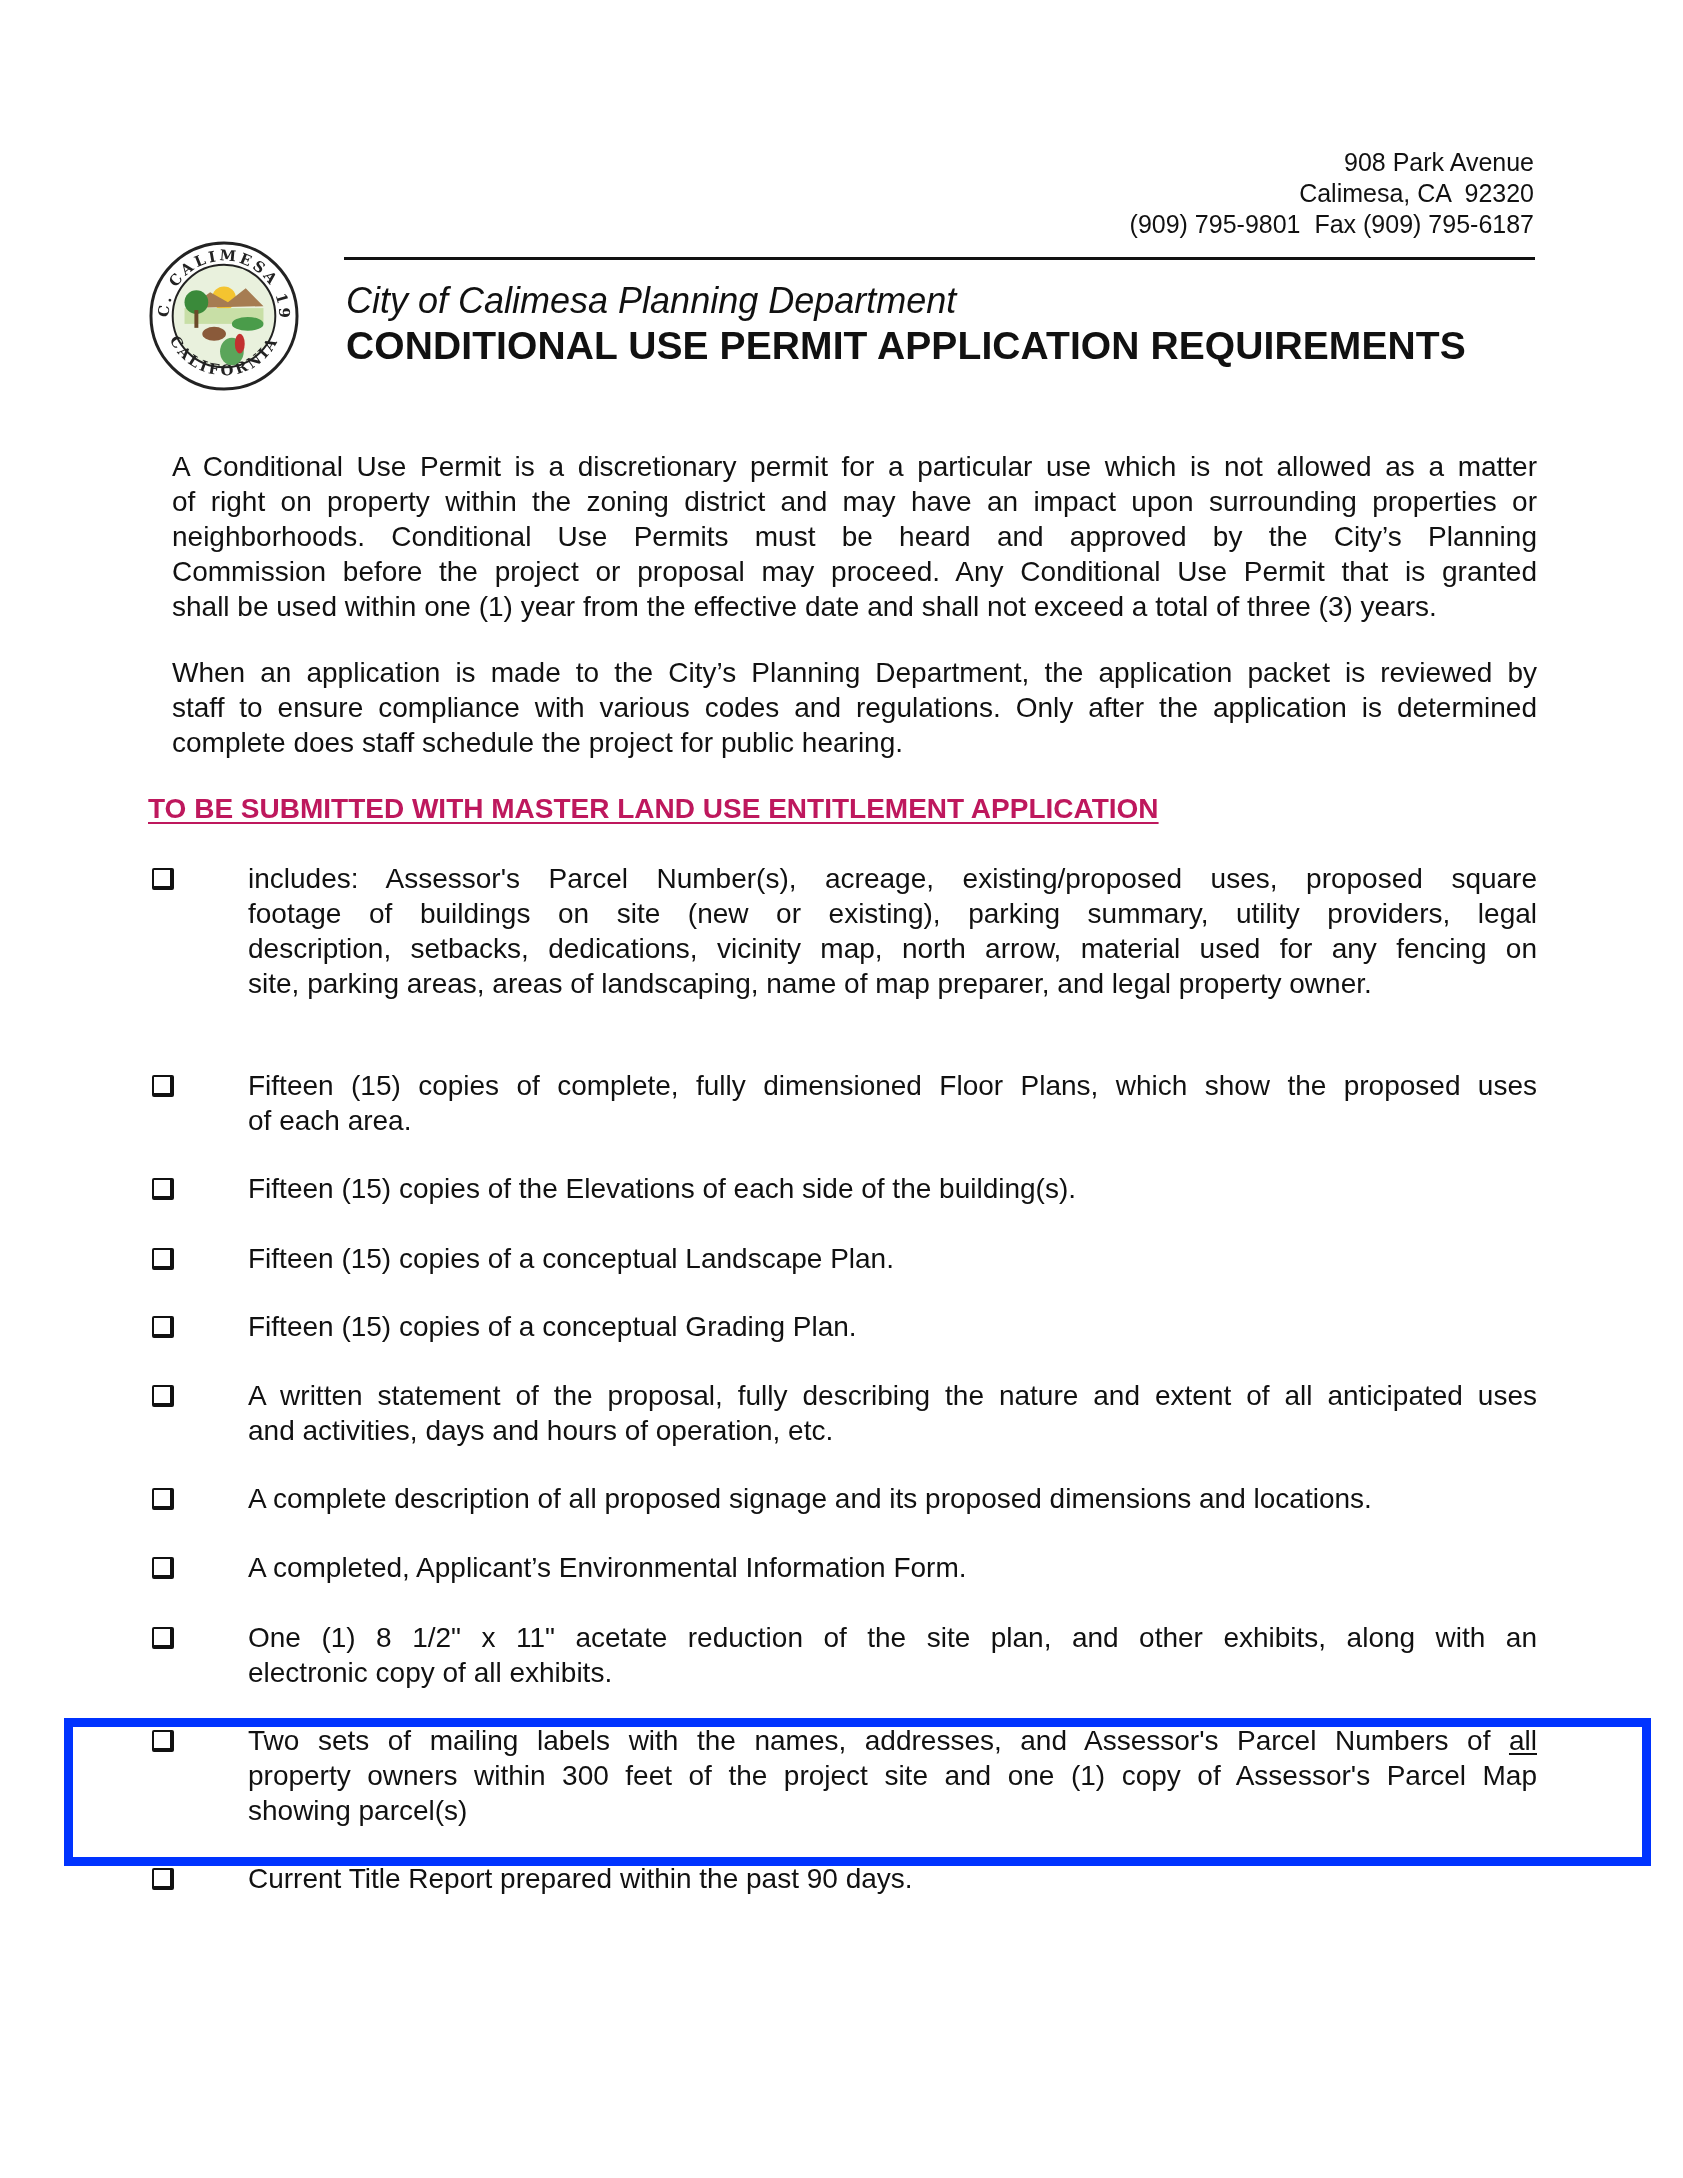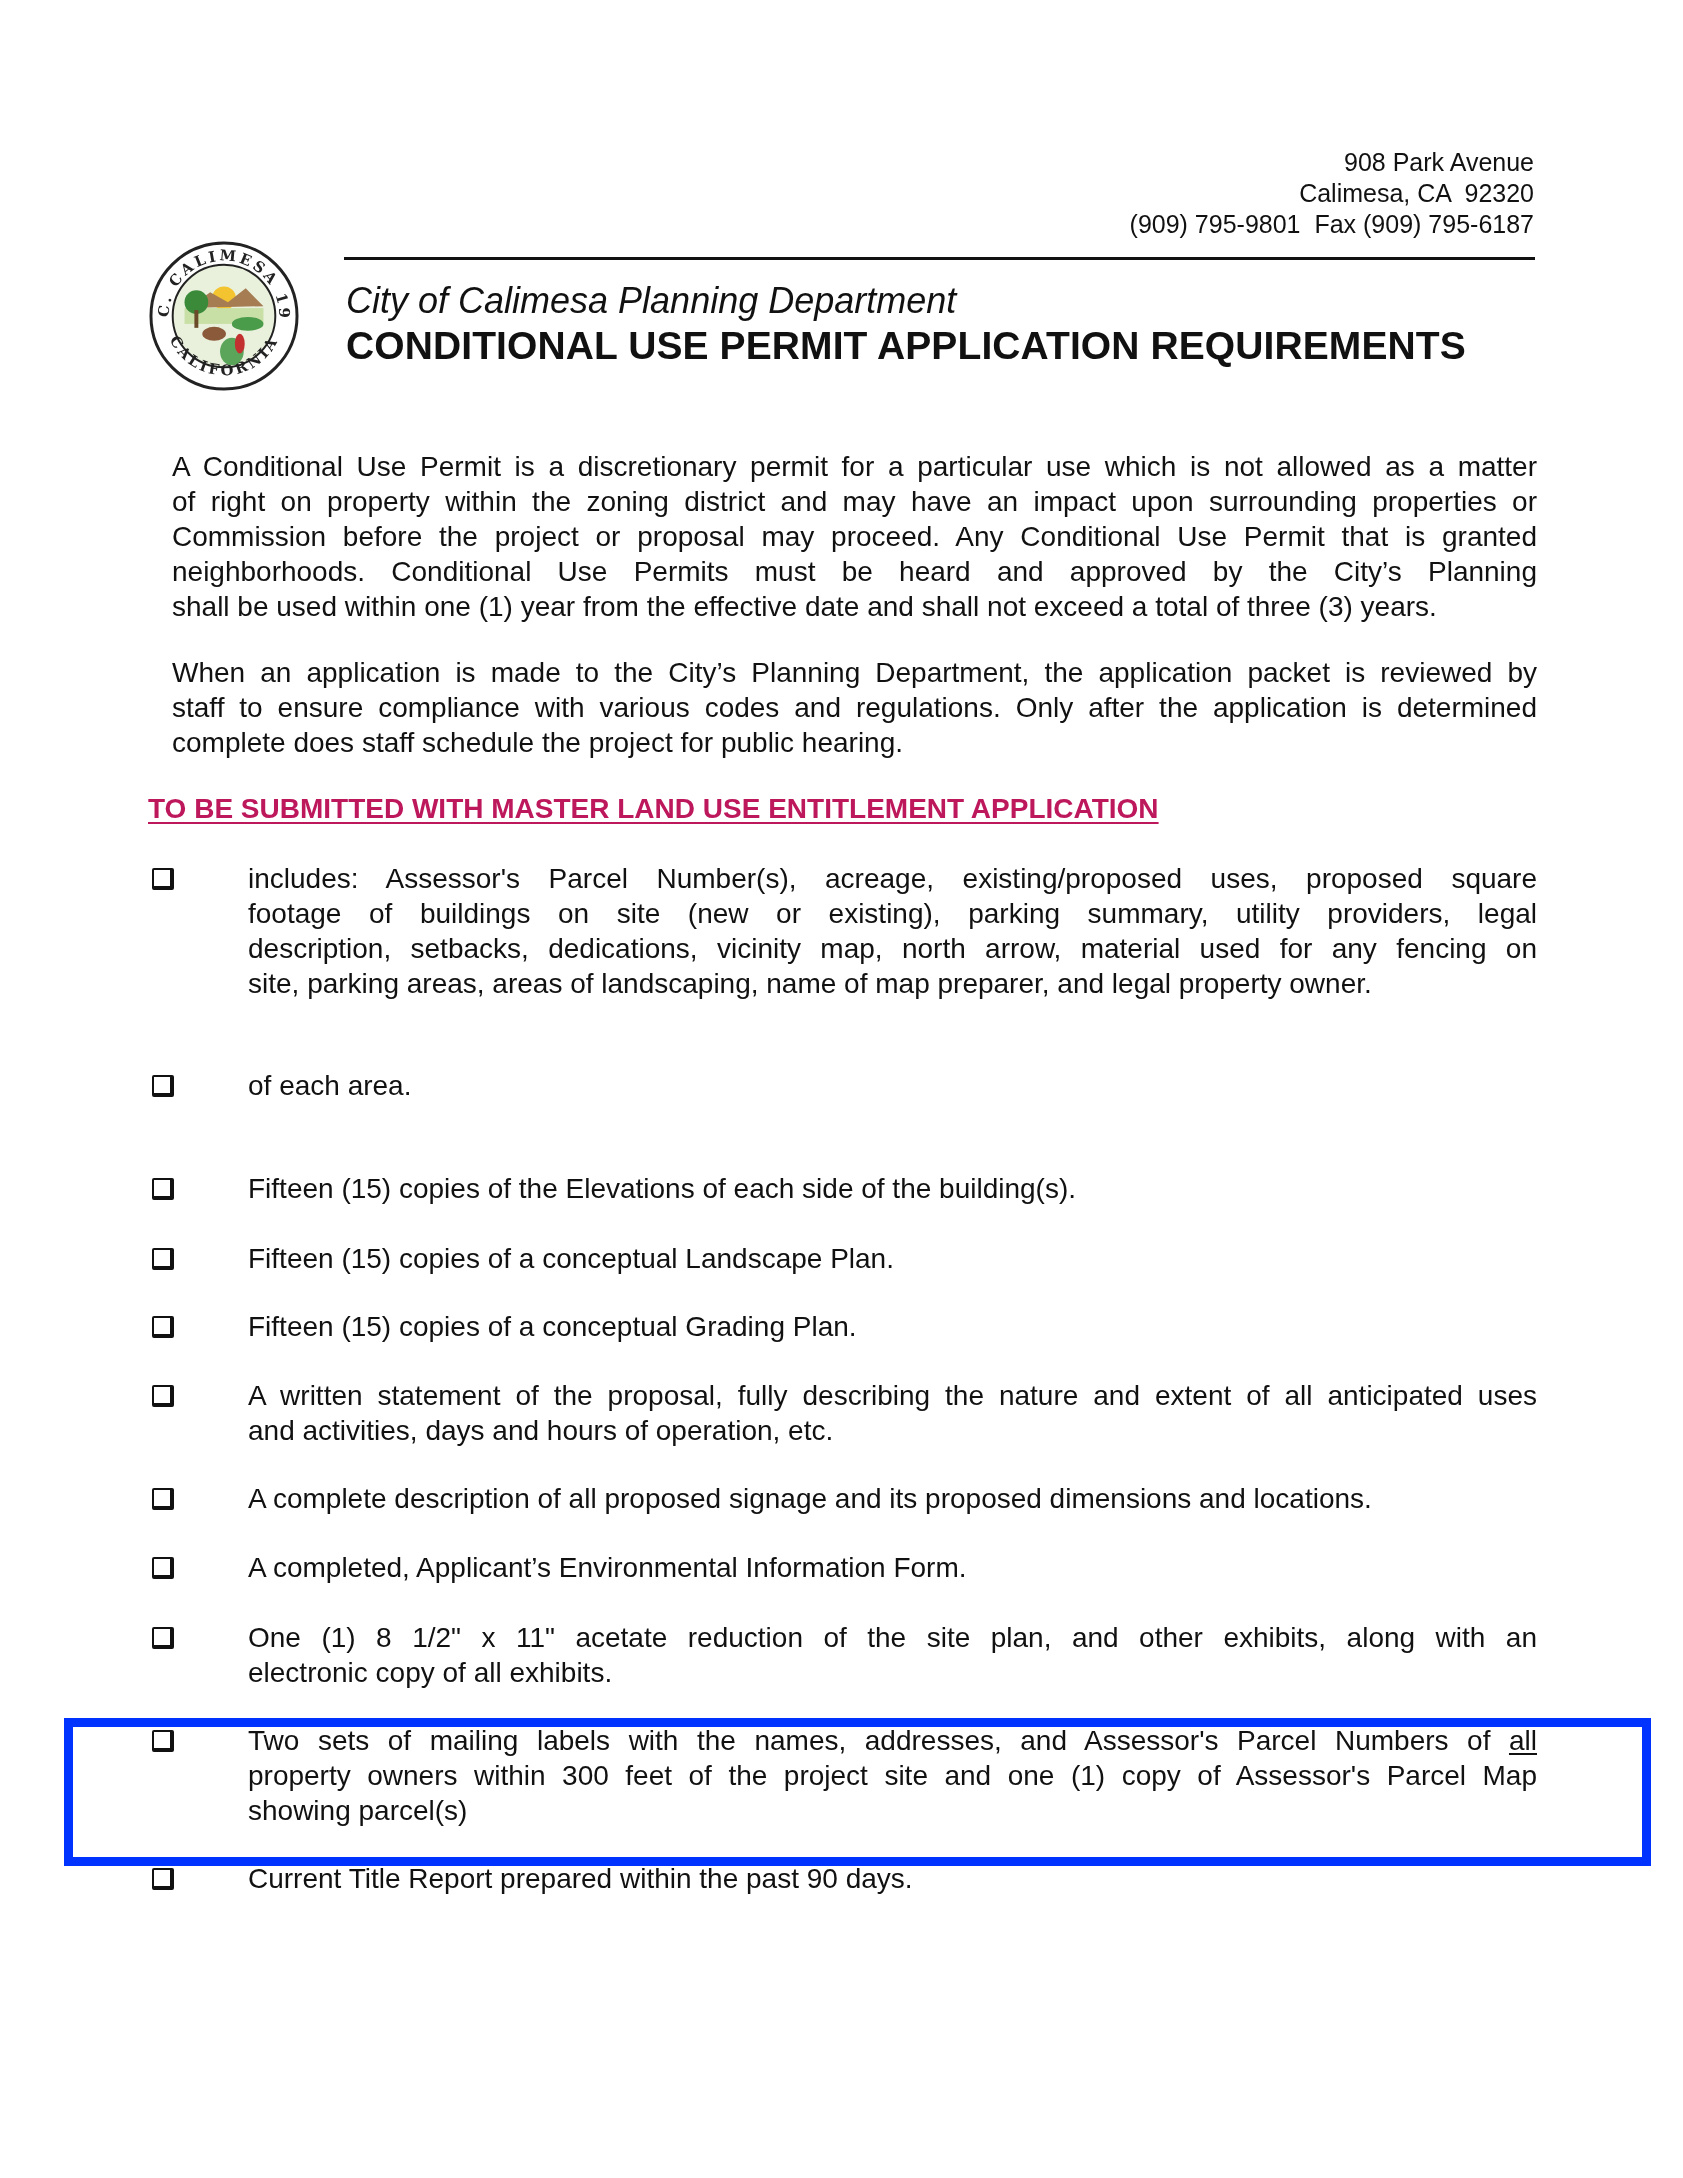--- a/index.html
+++ b/index.html
@@ -73,22 +73,22 @@
     <ellipse cx="84" cy="112" rx="12" ry="14" fill="#5aa55a"></ellipse>
     <ellipse cx="92" cy="104" rx="5" ry="10" fill="#c23030"></ellipse>
   </svg>
 
   <div class="dept">City of Calimesa Planning Department</div>
   <div class="title">CONDITIONAL USE PERMIT APPLICATION REQUIREMENTS</div>
 
   <div class="para" style="top:449px">
     <span class="line">A Conditional Use Permit is a discretionary permit for a particular use which is not allowed as a matter</span>
     <span class="line">of right on property within the zoning district and may have an impact upon surrounding properties or</span>
+    <span class="line">neighborhoods. Conditional Use Permits must be heard and approved by the City’s Planning</span>
     <span class="line">Commission before the project or proposal may proceed. Any Conditional Use Permit that is granted</span>
-    <span class="line">neighborhoods. Conditional Use Permits must be heard and approved by the City’s Planning</span>
     <span class="line last">shall be used within one (1) year from the effective date and shall not exceed a total of three (3) years.</span>
   </div>
 
   <div class="para" style="top:655px">
     <span class="line">When an application is made to the City’s Planning Department, the application packet is reviewed by</span>
     <span class="line">staff to ensure compliance with various codes and regulations. Only after the application is determined</span>
     <span class="line last">complete does staff schedule the project for public hearing.</span>
   </div>
 
   <div class="section-head">TO BE SUBMITTED WITH MASTER LAND USE ENTITLEMENT APPLICATION</div>
@@ -99,20 +99,21 @@
       <span class="line">includes:  Assessor's Parcel Number(s), acreage, existing/proposed uses, proposed square</span>
       <span class="line">footage of buildings on site (new or existing), parking summary, utility providers, legal</span>
       <span class="line">description, setbacks, dedications, vicinity map, north arrow, material used for any fencing on</span>
       <span class="line last">site, parking areas, areas of landscaping, name of map preparer, and legal property owner.</span>
     </div>
   </div>
 
   <div class="item" style="top:1068px">
     <span class="cb"></span>
     <div class="text">
+      <span class="line">Fifteen (15) copies of complete, fully dimensioned Floor Plans, which show the proposed uses</span>
       <span class="line last">of each area.</span>
     </div>
   </div>
 
   <div class="item" style="top:1171px">
     <span class="cb"></span>
     <div class="text">
       <span class="line last">Fifteen (15) copies of the Elevations of each side of the building(s).</span>
     </div>
   </div>

